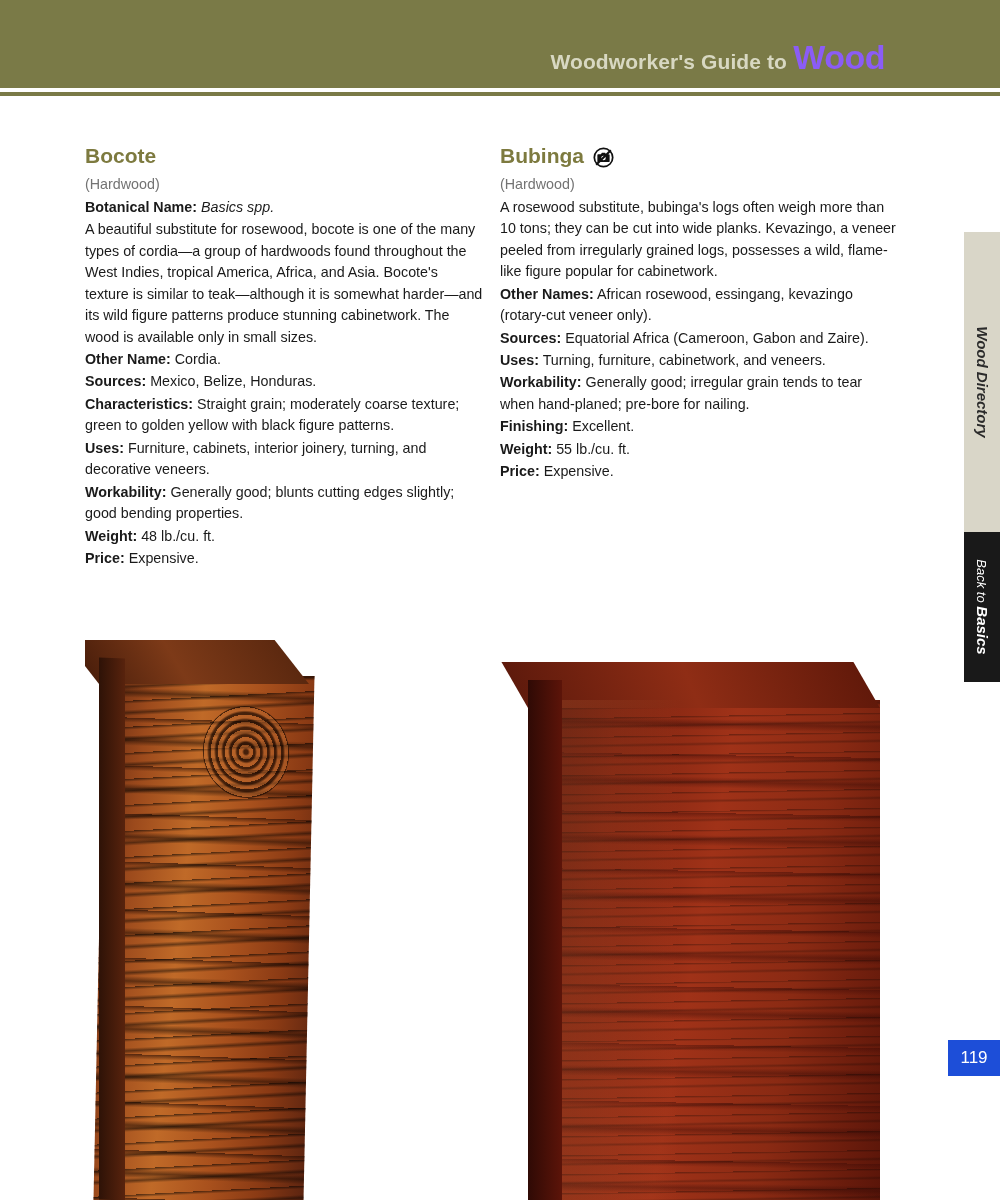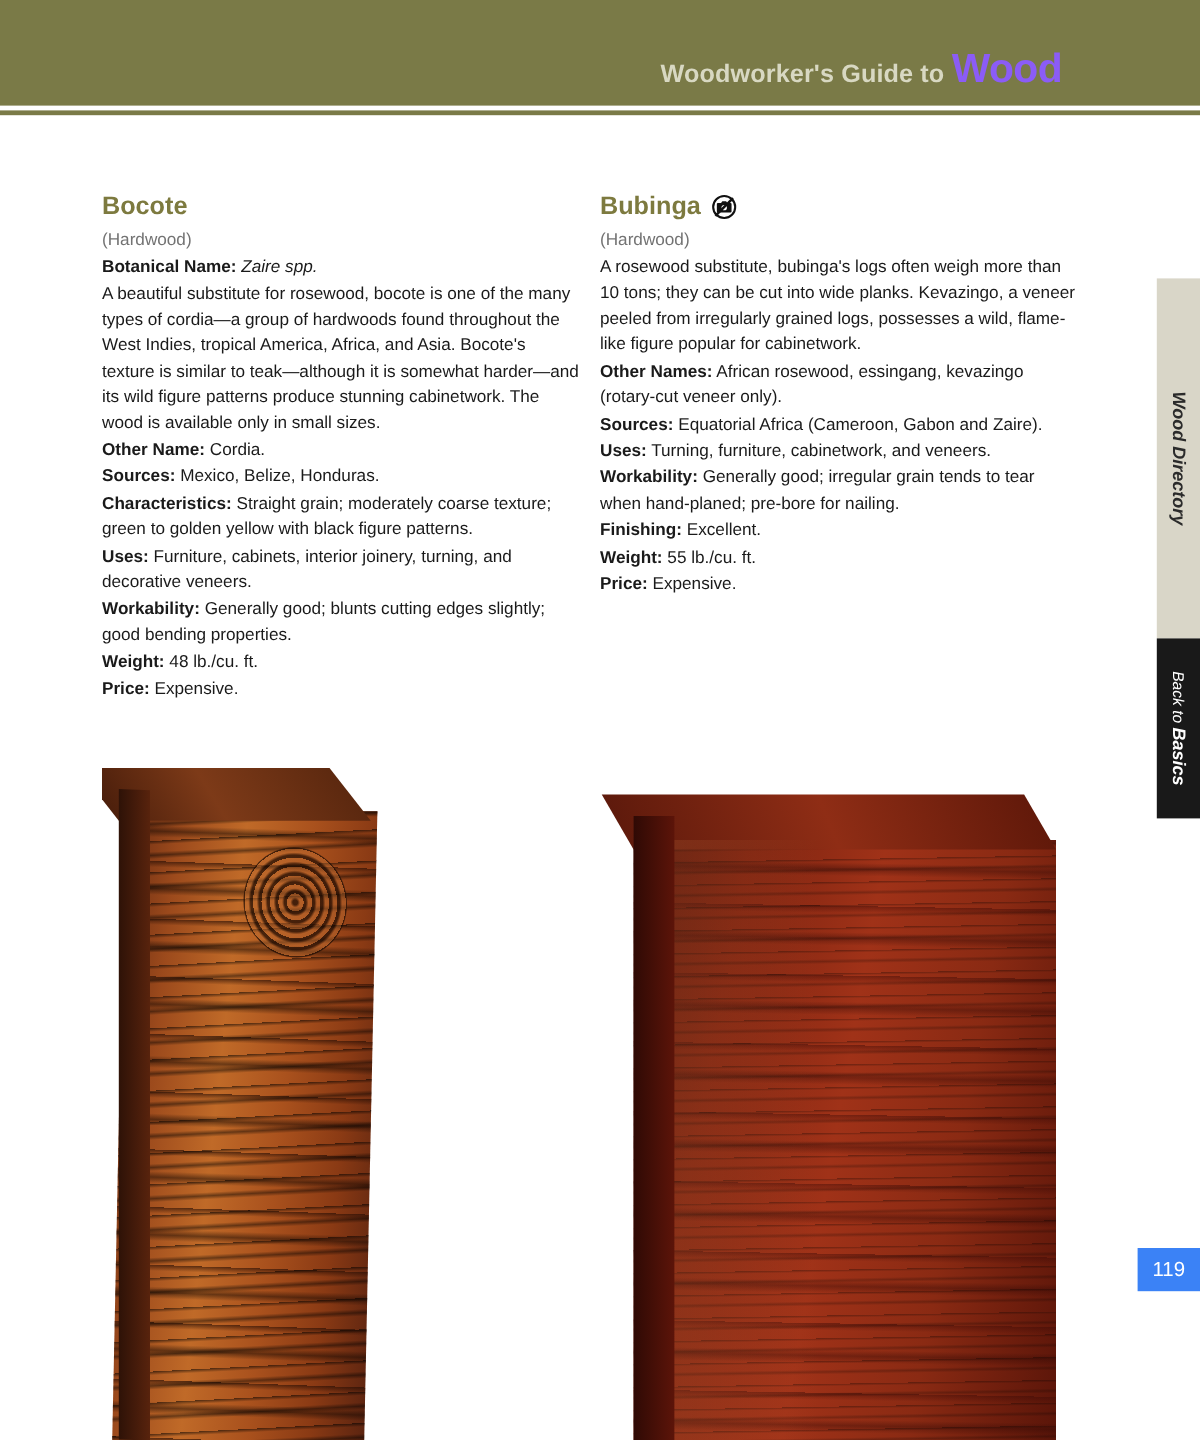--- a/index.html
+++ b/index.html
@@ -91,21 +91,21 @@
     color: #ffffff;
   }
   .tab-basics .vtext b { font-size: 15px; }
 
   .page-number {
     position: absolute;
     right: 0;
     top: 1040px;
     width: 52px;
     height: 36px;
-    background: #3b82f6;
+    background: #1d4ed8;
     color: #ffffff;
     font-size: 17px;
     display: flex;
     align-items: center;
     justify-content: center;
   }
 
   
   .col {
     position: absolute;
@@ -115,21 +115,21 @@
     line-height: 1.5;
     color: #1a1a1a;
   }
   .col-left { left: 85px; }
   .col-right { left: 500px; }
 
   .entry-title {
     color: #7d7a3f;
     font-size: 21px;
     font-weight: bold;
-    margin: 16px 0 2px 0;
+    margin: 0 0 2px 0;
     display: flex;
     align-items: center;
     gap: 9px;
   }
   .no-photo-icon {
     display: inline-block;
     width: 21px;
     height: 21px;
     position: relative;
     flex: 0 0 auto;
@@ -282,21 +282,21 @@
 </div>
 <div class="page-number">119</div>
 
 <div class="col col-left">
   <h2 class="entry-title">
     <span>Bocote</span>
   </h2>
   <p class="entry-sub">(Hardwood)</p>
   <p class="p">
     <span class="lbl">Botanical Name:</span>
-    <span class="ital">Zaire spp.</span>
+    <span class="ital">Basics spp.</span>
   </p>
   <p class="p">A beautiful substitute for rosewood, bocote is one of the many types of cordia—a group of hardwoods found throughout the West Indies, tropical America, Africa, and Asia. Bocote's texture is similar to teak—although it is somewhat harder—and its wild figure patterns produce stunning cabinetwork. The wood is available only in small sizes.</p>
   <p class="p">
     <span class="lbl">Other Name:</span>
     <span>Cordia.</span>
   </p>
   <p class="p">
     <span class="lbl">Sources:</span>
     <span>Mexico, Belize, Honduras.</span>
   </p>

